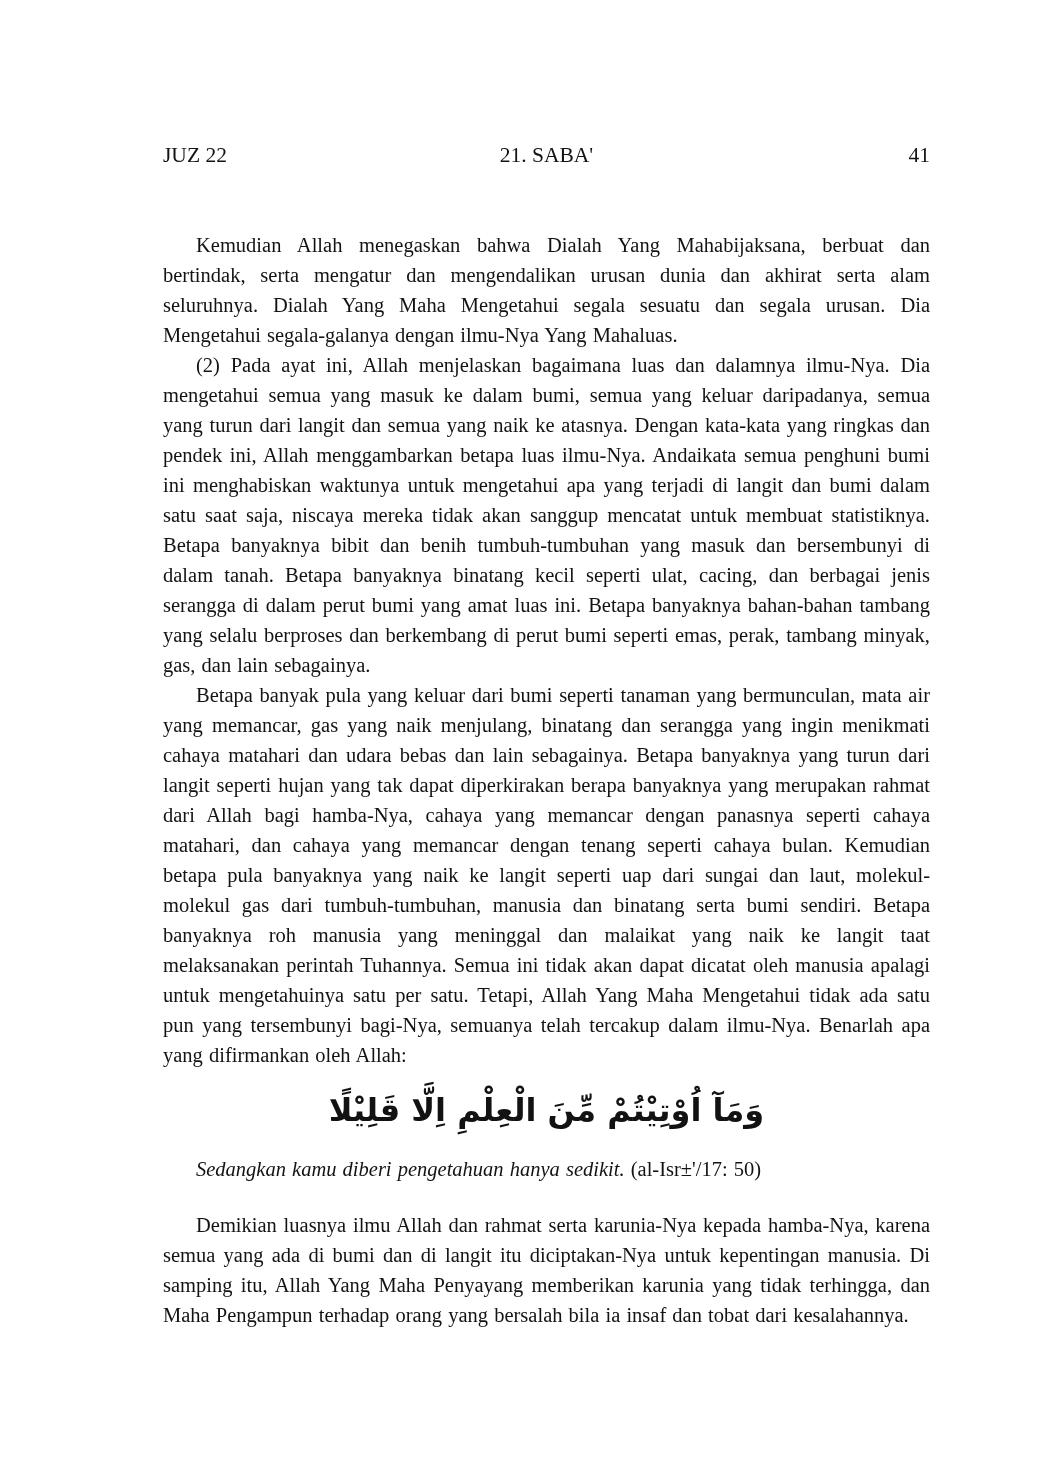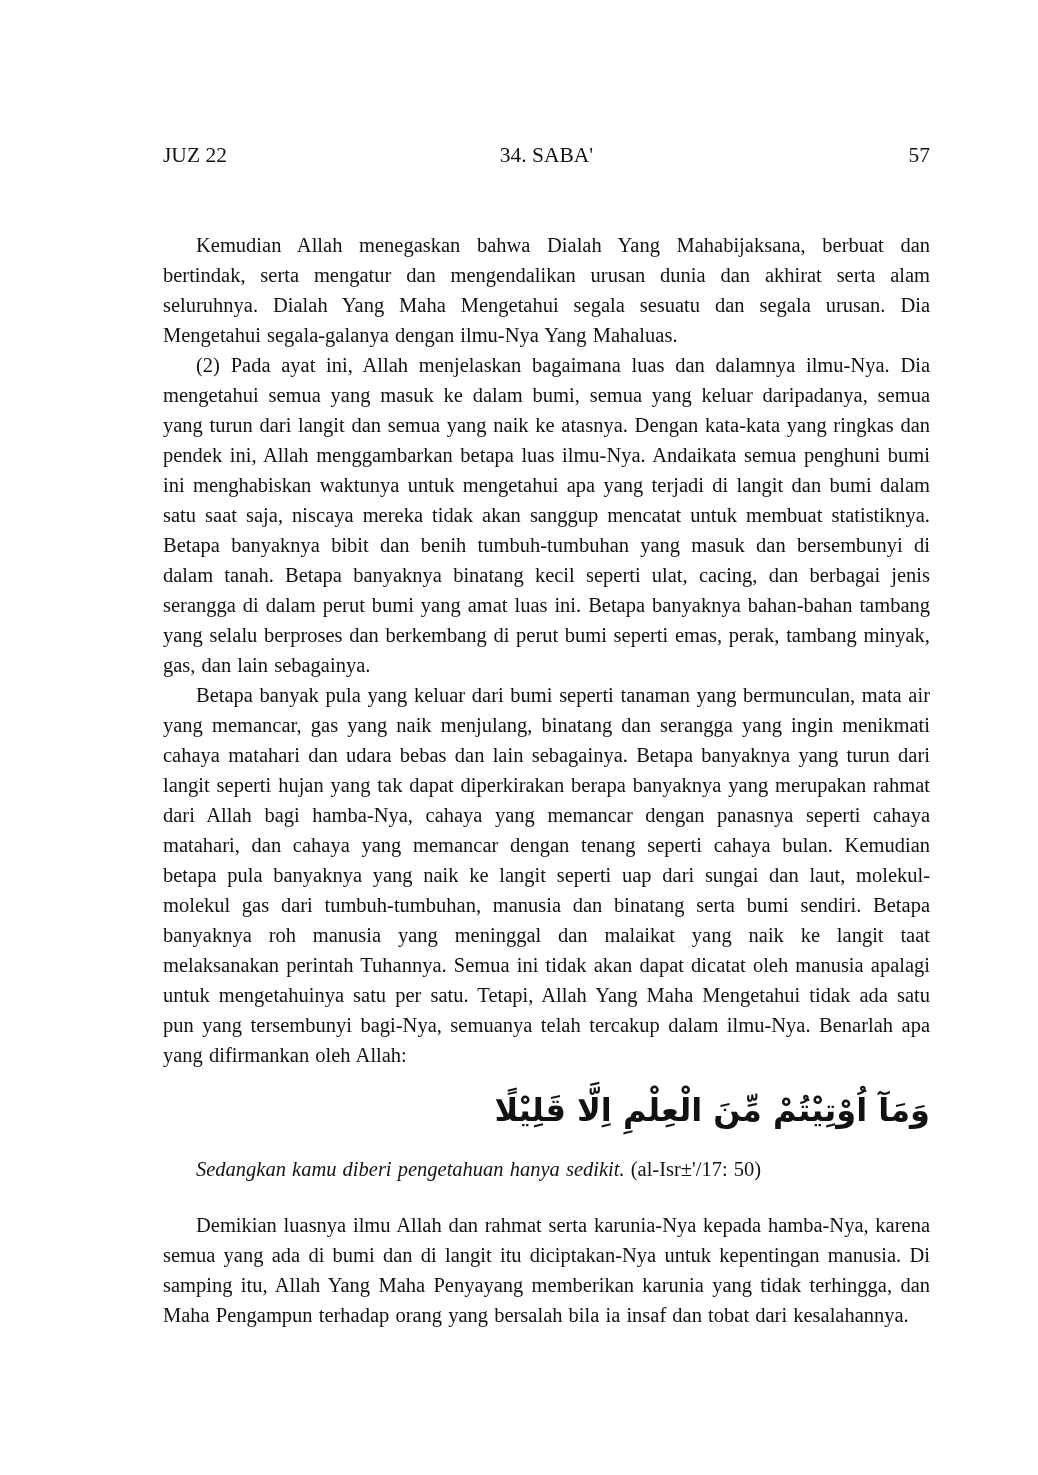--- a/index.html
+++ b/index.html
@@ -30,21 +30,21 @@
   .header .pnum  { text-align: right; }
   .body-text p {
     margin: 0;
     font-size: 20.5px;
     line-height: 30px;
     text-align: justify;
     text-indent: 33px;
     word-spacing: 1px;
   }
   .arabic-verse {
-    text-align: right;
+    text-align: center;
     direction: rtl;
     font-family: "DejaVu Sans", sans-serif;
     font-weight: bold;
     font-size: 32px;
     line-height: 60px;
     margin: 10px 0 14px 0;
     color: #121212;
   }
   .translation-line {
     margin: 0;
@@ -60,22 +60,22 @@
     margin-top: 26px !important;
   }
 </style>
 </head>
 <body>
 
 <div class="page">
 
   <div class="header">
     <span class="juz">JUZ 22</span>
-    <span class="surah">34. SABA'</span>
-    <span class="pnum">57</span>
+    <span class="surah">21. SABA'</span>
+    <span class="pnum">41</span>
   </div>
 
   <div class="body-text">
 
     <p>Kemudian Allah menegaskan bahwa Dialah Yang Mahabijaksana, berbuat dan bertindak, serta mengatur dan mengendalikan urusan dunia dan akhirat serta alam seluruhnya. Dialah Yang Maha Mengetahui segala sesuatu dan segala urusan. Dia Mengetahui segala-galanya dengan ilmu-Nya Yang Mahaluas.</p>
 
     <p>(2) Pada ayat ini, Allah menjelaskan bagaimana luas dan dalamnya ilmu-Nya. Dia mengetahui semua yang masuk ke dalam bumi, semua yang keluar daripadanya, semua yang turun dari langit dan semua yang naik ke atasnya. Dengan kata-kata yang ringkas dan pendek ini, Allah menggambarkan betapa luas ilmu-Nya. Andaikata semua penghuni bumi ini menghabiskan waktunya untuk mengetahui apa yang terjadi di langit dan bumi dalam satu saat saja, niscaya mereka tidak akan sanggup mencatat untuk membuat statistiknya. Betapa banyaknya bibit dan benih tumbuh-tumbuhan yang masuk dan bersembunyi di dalam tanah. Betapa banyaknya binatang kecil seperti ulat, cacing, dan berbagai jenis serangga di dalam perut bumi yang amat luas ini. Betapa banyaknya bahan-bahan tambang yang selalu berproses dan berkembang di perut bumi seperti emas, perak, tambang minyak, gas, dan lain sebagainya.</p>
 
     <p>Betapa banyak pula yang keluar dari bumi seperti tanaman yang bermunculan, mata air yang memancar, gas yang naik menjulang, binatang dan serangga yang ingin menikmati cahaya matahari dan udara bebas dan lain sebagainya. Betapa banyaknya yang turun dari langit seperti hujan yang tak dapat diperkirakan berapa banyaknya yang merupakan rahmat dari Allah bagi hamba-Nya, cahaya yang memancar dengan panasnya seperti cahaya matahari, dan cahaya yang memancar dengan tenang seperti cahaya bulan. Kemudian betapa pula banyaknya yang naik ke langit seperti uap dari sungai dan laut, molekul-molekul gas dari tumbuh-tumbuhan, manusia dan binatang serta bumi sendiri. Betapa banyaknya roh manusia yang meninggal dan malaikat yang naik ke langit taat melaksanakan perintah Tuhannya. Semua ini tidak akan dapat dicatat oleh manusia apalagi untuk mengetahuinya satu per satu. Tetapi, Allah Yang Maha Mengetahui tidak ada satu pun yang tersembunyi bagi-Nya, semuanya telah tercakup dalam ilmu-Nya. Benarlah apa yang difirmankan oleh Allah:</p>
 

